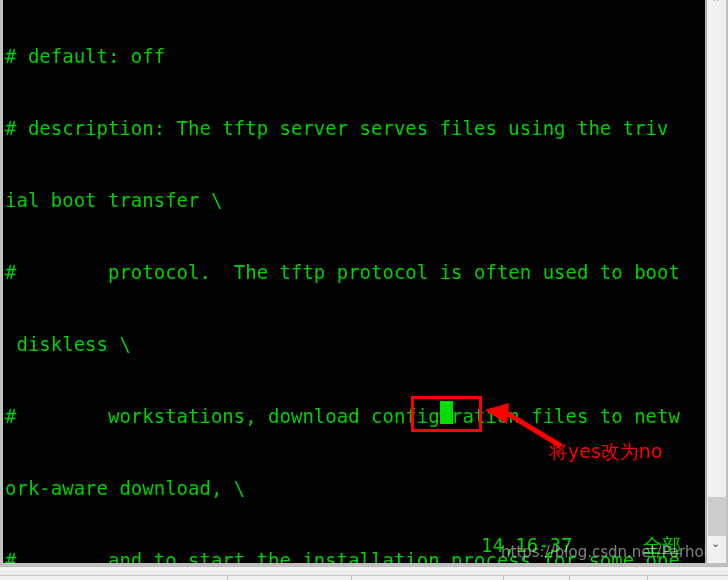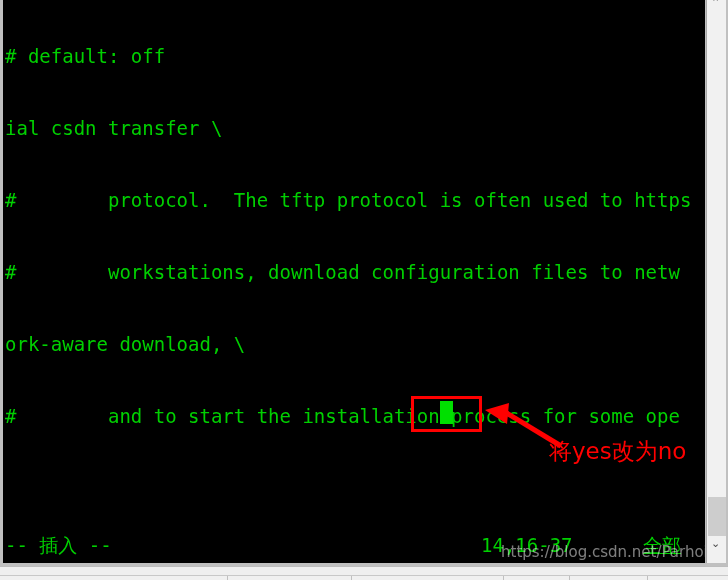--- a/index.html
+++ b/index.html
@@ -116,21 +116,21 @@
     height: 50px;
     pointer-events: none;
   }
 
   #annotation-text {
     position: absolute;
     left: 546px;
     top: 440px;
     color: #ff0000;
     font-family: "DejaVu Sans", sans-serif;
-    font-size: 23px;
+    font-size: 19px;
     line-height: 22px;
     white-space: pre;
   }
 
   
   #watermark {
     position: absolute;
     left: 498px;
     top: 543px;
     color: rgba(230, 230, 230, 0.55);
@@ -229,22 +229,24 @@
 </style>
 </head>
 <body>
 
 <div id="terminal-window">
 
   <div id="terminal-screen">
 
     <div id="text-layer">
       <span class="term-line"># default: off</span>
-      <span class="term-line">ial csdn transfer \</span>
-      <span class="term-line">#        protocol.  The tftp protocol is often used to https</span>
+      <span class="term-line"># description: The tftp server serves files using the triv</span>
+      <span class="term-line">ial boot transfer \</span>
+      <span class="term-line">#        protocol.  The tftp protocol is often used to boot</span>
+      <span class="term-line"> diskless \</span>
       <span class="term-line">#        workstations, download configuration files to netw</span>
       <span class="term-line">ork-aware download, \</span>
       <span class="term-line">#        and to start the installation process for some ope</span>
       
       
       
       
       
       
       
@@ -263,21 +265,20 @@
     <div id="annotation-box"></div>
 
     <svg id="annotation-arrow" viewBox="0 0 80 50">
       <path d="M78 46 L22 12" stroke="#ff0000" stroke-width="5" fill="none" stroke-linecap="butt"></path>
       <path d="M2 10 L26 3 L24 24 Z" fill="#ff0000"></path>
     </svg>
 
     <div id="annotation-text">将yes改为no</div>
 
     <div id="status-line">
-      <span id="status-mode">-- 插入 --</span>
       <span id="status-pos">14,16-37</span>
       <span id="status-scroll">全部</span>
     </div>
 
     <div id="watermark">https://blog.csdn.net/Parhoi</div>
 
   </div>
 
   <div id="scrollbar">
     <div id="scroll-up-button">

